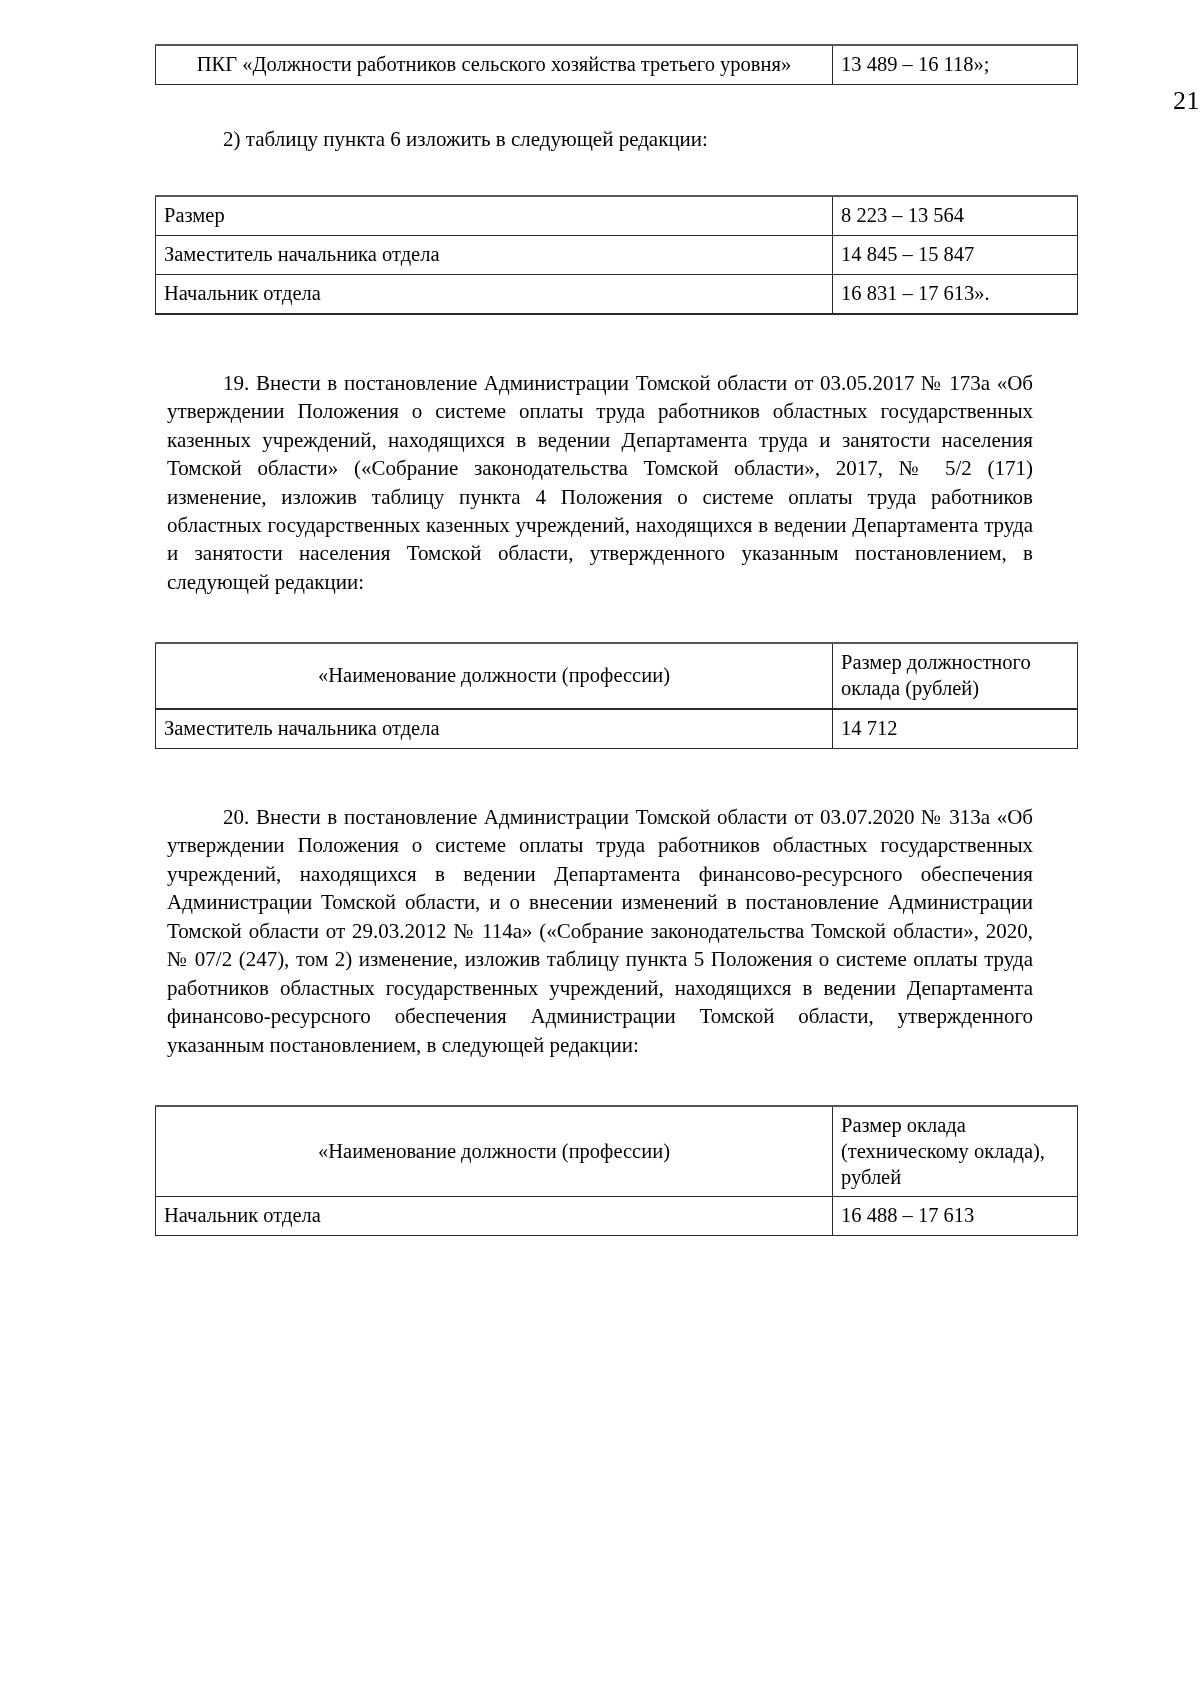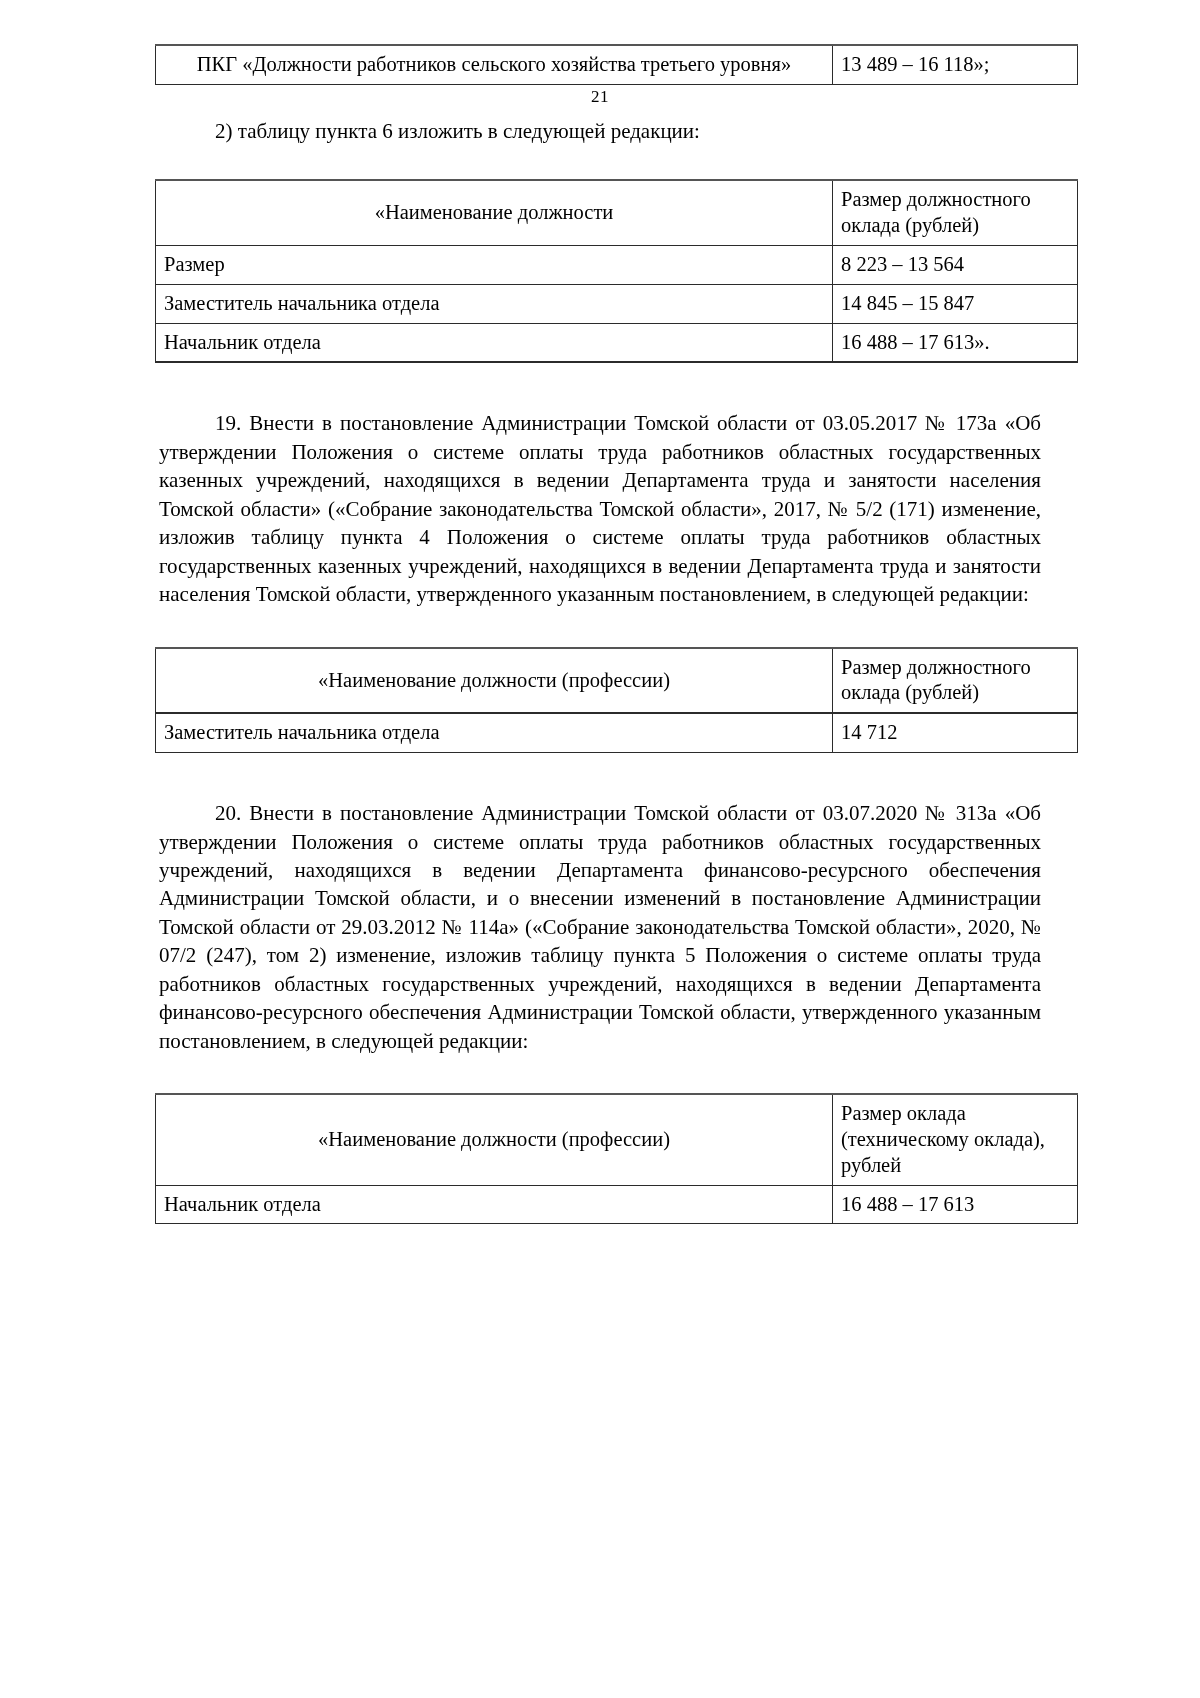--- a/index.html
+++ b/index.html
@@ -21,22 +21,22 @@
     box-sizing: border-box;
     padding: 0;
   }
   .content {
     position: absolute;
     left: 155px;
     top: 0;
     width: 890px;
   }
   .page-number {
-    text-align: center;
-    font-size: 17px;
+    text-align: right;
+    font-size: 26px;
     line-height: 1;
     padding-top: 88px;
     letter-spacing: 0.5px;
   }
   
   table.doc-table {
     border-collapse: collapse;
     width: 890px;
     table-layout: fixed;
     font-size: 20.5px;
@@ -59,21 +59,21 @@
     width: 228px;
     text-align: left;
   }
   .tbl-wrap { margin: 0; }
   
   p.body {
     font-size: 21px;
     line-height: 1.355;
     text-align: justify;
     text-justify: inter-word;
-    margin: 4px;
+    margin: 12px;
     text-indent: 56px;
     hyphens: none;
   }
   .spacer-lead-1 { height: 28px; }
   .spacer-before-table-2 { height: 30px; }
   .spacer-after-table-2 { height: 42px; }
   .spacer-before-table-3 { height: 34px; }
   .spacer-after-table-3 { height: 42px; }
   .spacer-before-table-4 { height: 34px; }
   .gap-top-table-1 { height: 44px; }
@@ -107,34 +107,30 @@
     <div class="spacer-lead-1"></div>
 
     <p class="body">2) таблицу пункта 6 изложить в следующей редакции:</p>
 
     <div class="spacer-before-table-2"></div>
 
     <div class="tbl-wrap">
       <table class="doc-table">
         <tbody>
           <tr>
-            <td class="col-name center">«Наименование должности</td>
-            <td class="col-value">Размер должностного оклада (рублей)</td>
-          </tr>
-          <tr>
             <td class="col-name">Размер</td>
             <td class="col-value">8 223 – 13 564</td>
           </tr>
           <tr>
             <td class="col-name">Заместитель начальника отдела</td>
             <td class="col-value">14 845 – 15 847</td>
           </tr>
           <tr class="thick-bottom">
             <td class="col-name">Начальник отдела</td>
-            <td class="col-value">16 488 – 17 613».</td>
+            <td class="col-value">16 831 – 17 613».</td>
           </tr>
         </tbody>
       </table>
     </div>
 
     <div class="spacer-after-table-2"></div>
 
     <p class="body">19. Внести в постановление Администрации Томской области от 03.05.2017 № 173а «Об утверждении Положения о системе оплаты труда работников областных государственных казенных учреждений, находящихся в ведении Департамента труда и занятости населения Томской области» («Собрание законодательства Томской области», 2017, № 5/2 (171) изменение, изложив таблицу пункта 4 Положения о системе оплаты труда работников областных государственных казенных учреждений, находящихся в ведении Департамента труда и занятости населения Томской области, утвержденного указанным постановлением, в следующей редакции:</p>
 
     <div class="spacer-before-table-3"></div>

